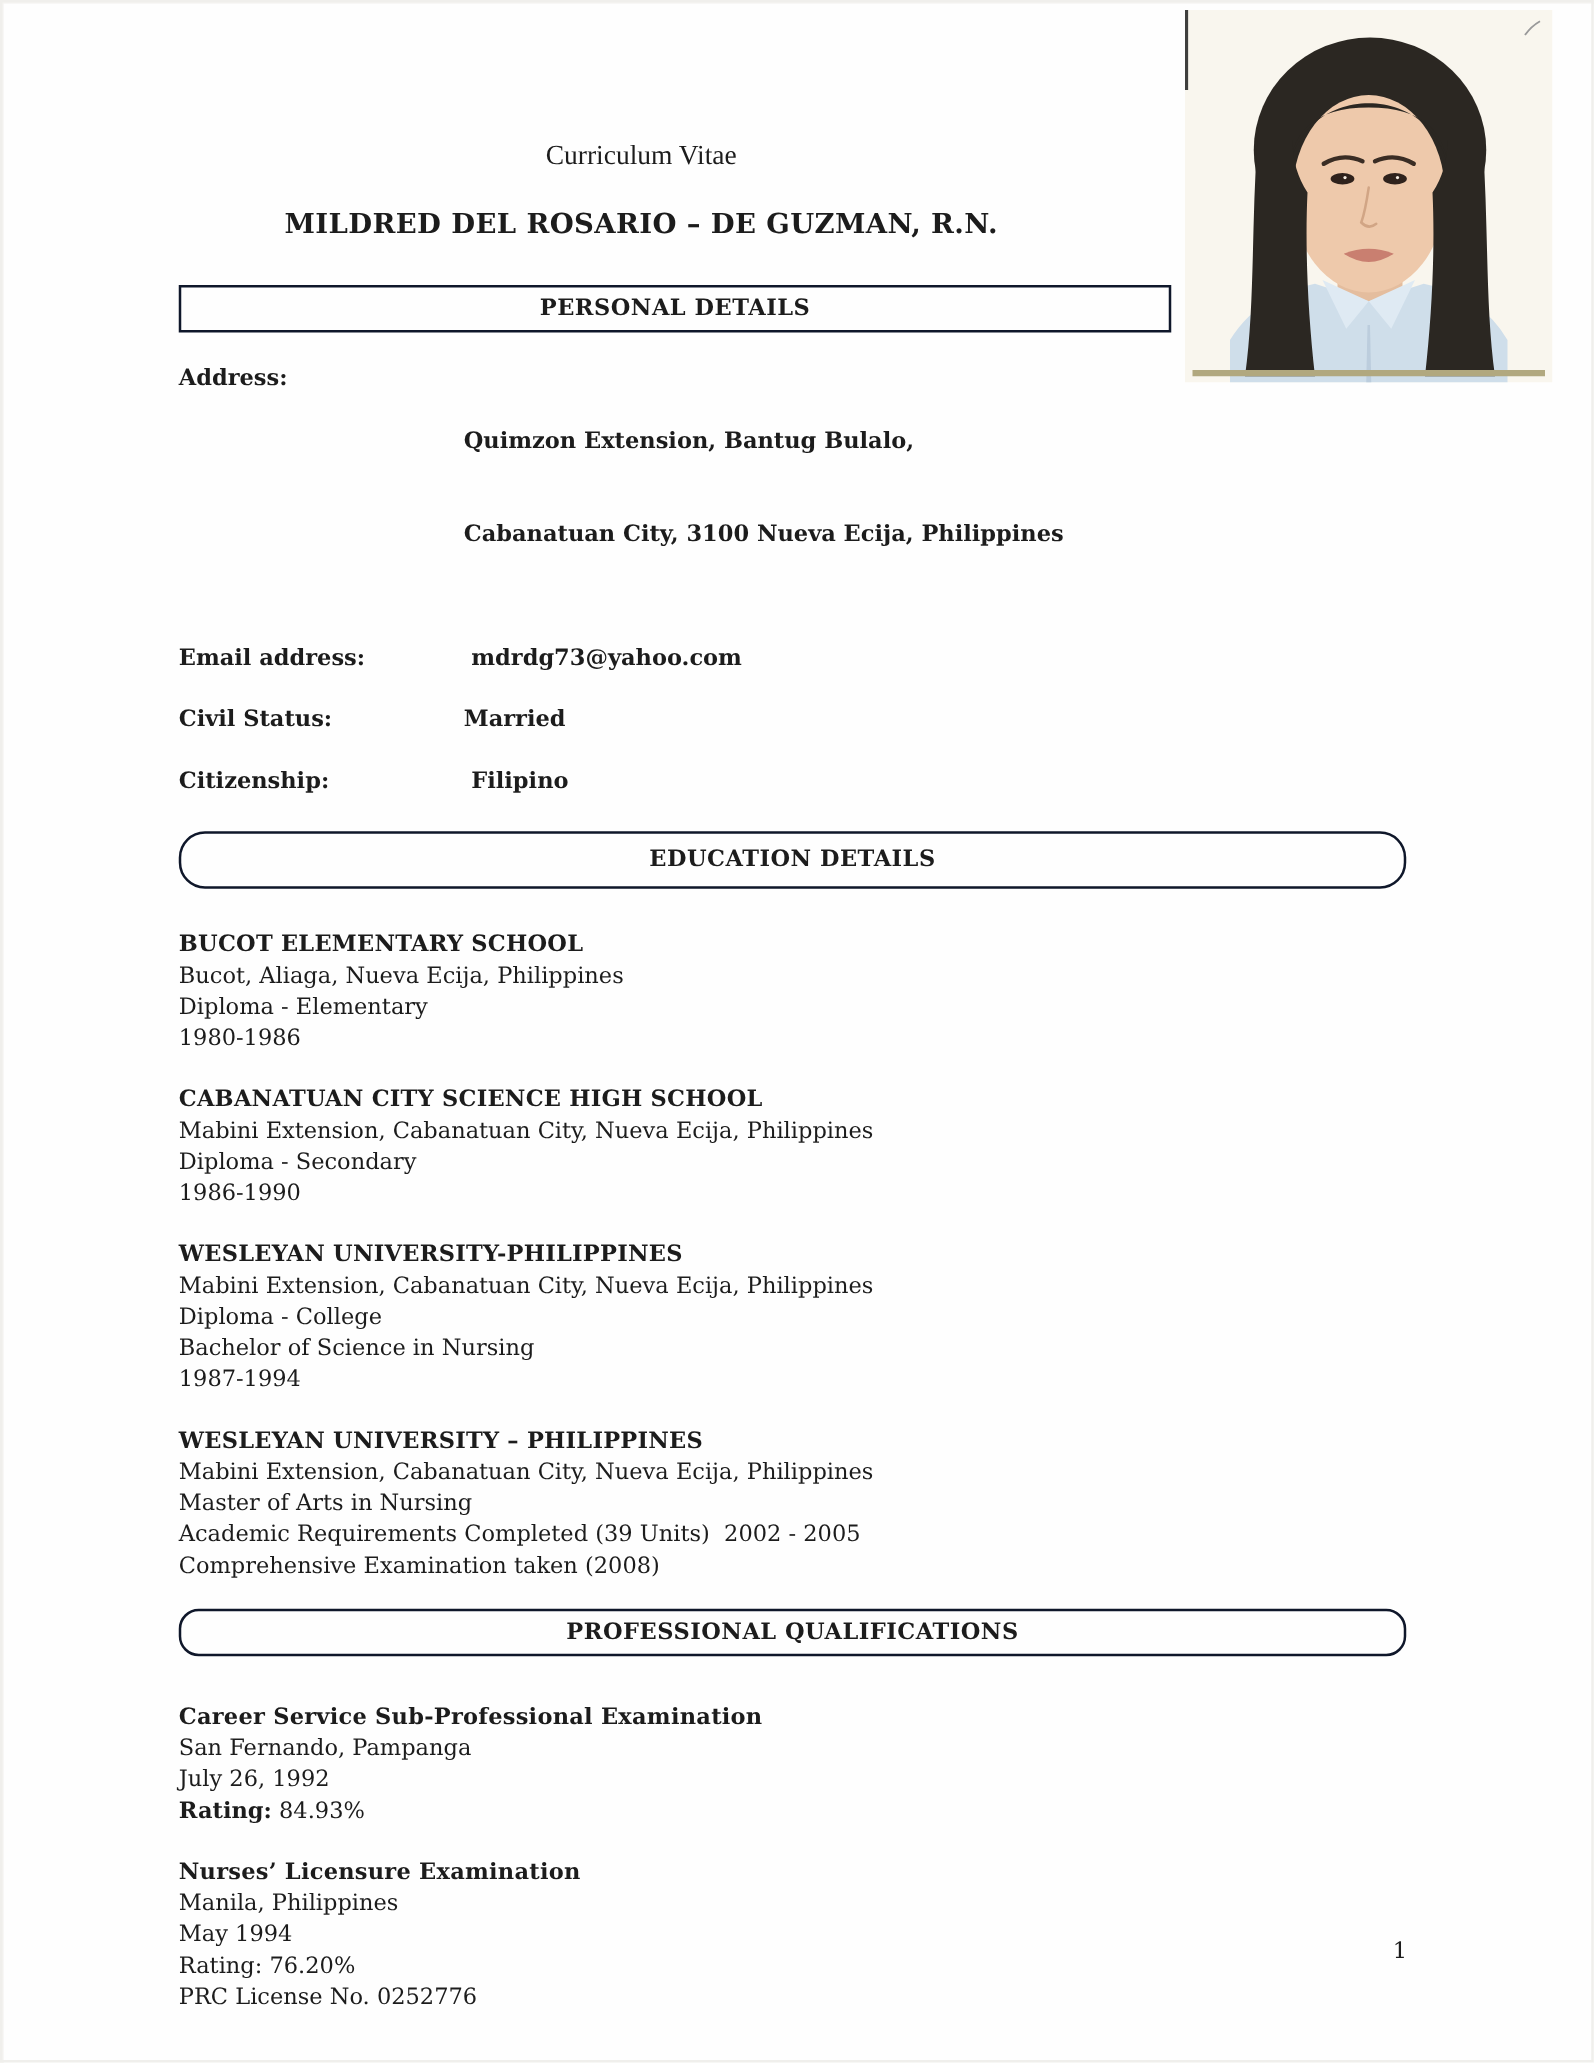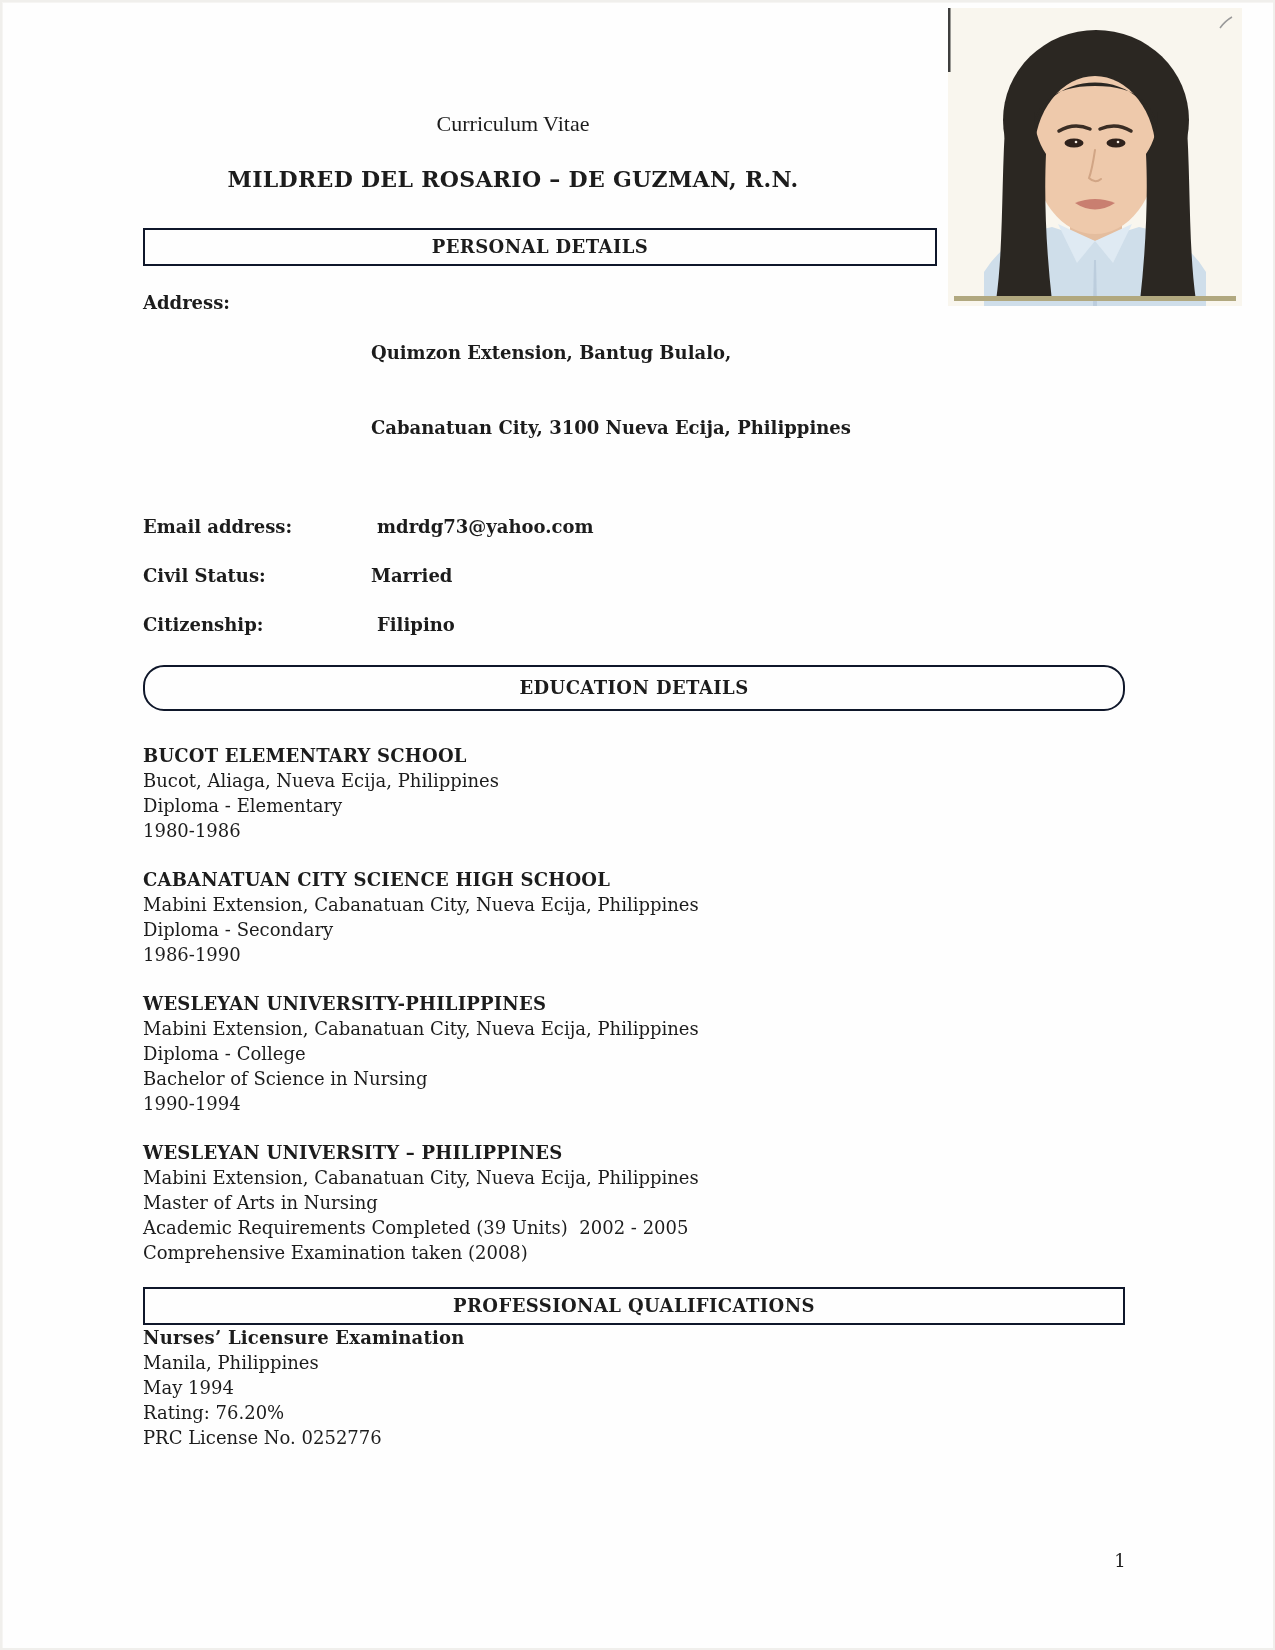--- a/index.html
+++ b/index.html
@@ -23,21 +23,21 @@
   .doc-name {
     margin-top:28px; width:740px; text-align:center;
     font-weight:bold; font-size:22px; line-height:30px; letter-spacing:0.3px;
   }
   .section-box {
     border:2px solid #0f172a; background:#fefefe;
     text-align:center; font-weight:bold; font-size:18px; letter-spacing:0.4px;
   }
   .section-box.personal { margin-top:34px; width:794px; height:38px; line-height:34px; }
   .section-box.education { margin-top:28px; width:982px; height:46px; line-height:42px;border-radius:21px; }
-  .section-box.professional { margin-top:22px; width:982px; height:38px; line-height:34px; }
+  .section-box.professional { margin-top:22px; width:982px; height:38px; line-height:34px;border-radius:16px; }
   .pd-row { display:flex; margin-top:24px; font-size:18px; line-height:25px; }
   .pd-label { width:228px; font-weight:bold; flex:none; }
   .pd-value { white-space:pre-wrap;font-weight:bold; }
   .pd-value.indent-sm { padding-left:6px; }
   .edu-entry { font-size:18px; line-height:25px; }
   .edu-entry.first { margin-top:32px; }
   .edu-entry + .edu-entry { margin-top:24px; }
   .edu-school { font-weight:bold; letter-spacing:0.2px; }
   .edu-line { white-space:pre-wrap; }
   .qual-entry { font-size:18px; line-height:25px; }
@@ -103,34 +103,40 @@
         <div class="edu-school">CABANATUAN CITY SCIENCE HIGH SCHOOL</div>
         <div class="edu-line">Mabini Extension, Cabanatuan City, Nueva Ecija, Philippines</div>
         <div class="edu-line">Diploma - Secondary</div>
         <div class="edu-line">1986-1990</div>
       </div>
       <div class="edu-entry">
         <div class="edu-school">WESLEYAN UNIVERSITY-PHILIPPINES</div>
         <div class="edu-line">Mabini Extension, Cabanatuan City, Nueva Ecija, Philippines</div>
         <div class="edu-line">Diploma - College</div>
         <div class="edu-line">Bachelor of Science in Nursing</div>
-        <div class="edu-line">1990-1994</div>
+        <div class="edu-line">1987-1994</div>
       </div>
       <div class="edu-entry">
         <div class="edu-school">WESLEYAN UNIVERSITY – PHILIPPINES</div>
         <div class="edu-line">Mabini Extension, Cabanatuan City, Nueva Ecija, Philippines</div>
         <div class="edu-line">Master of Arts in Nursing</div>
         <div class="edu-line">Academic Requirements Completed (39 Units)  2002 - 2005</div>
         <div class="edu-line">Comprehensive Examination taken (2008)</div>
       </div>
     </div>
 
     <div class="section-box professional">PROFESSIONAL QUALIFICATIONS</div>
 
     <div class="qual-entries">
+      <div class="qual-entry first">
+        <div class="qual-title">Career Service Sub-Professional Examination</div>
+        <div class="qual-line">San Fernando, Pampanga</div>
+        <div class="qual-line">July 26, 1992</div>
+        <div class="qual-line"><span class="rating-label">Rating:</span><span class="rating-value"> 84.93%</span></div>
+      </div>
       <div class="qual-entry">
         <div class="qual-title">Nurses’ Licensure Examination</div>
         <div class="qual-line">Manila, Philippines</div>
         <div class="qual-line">May 1994</div>
         <div class="qual-line">Rating: 76.20%</div>
         <div class="qual-line">PRC License No. 0252776</div>
       </div>
     </div>
 
   </div>

